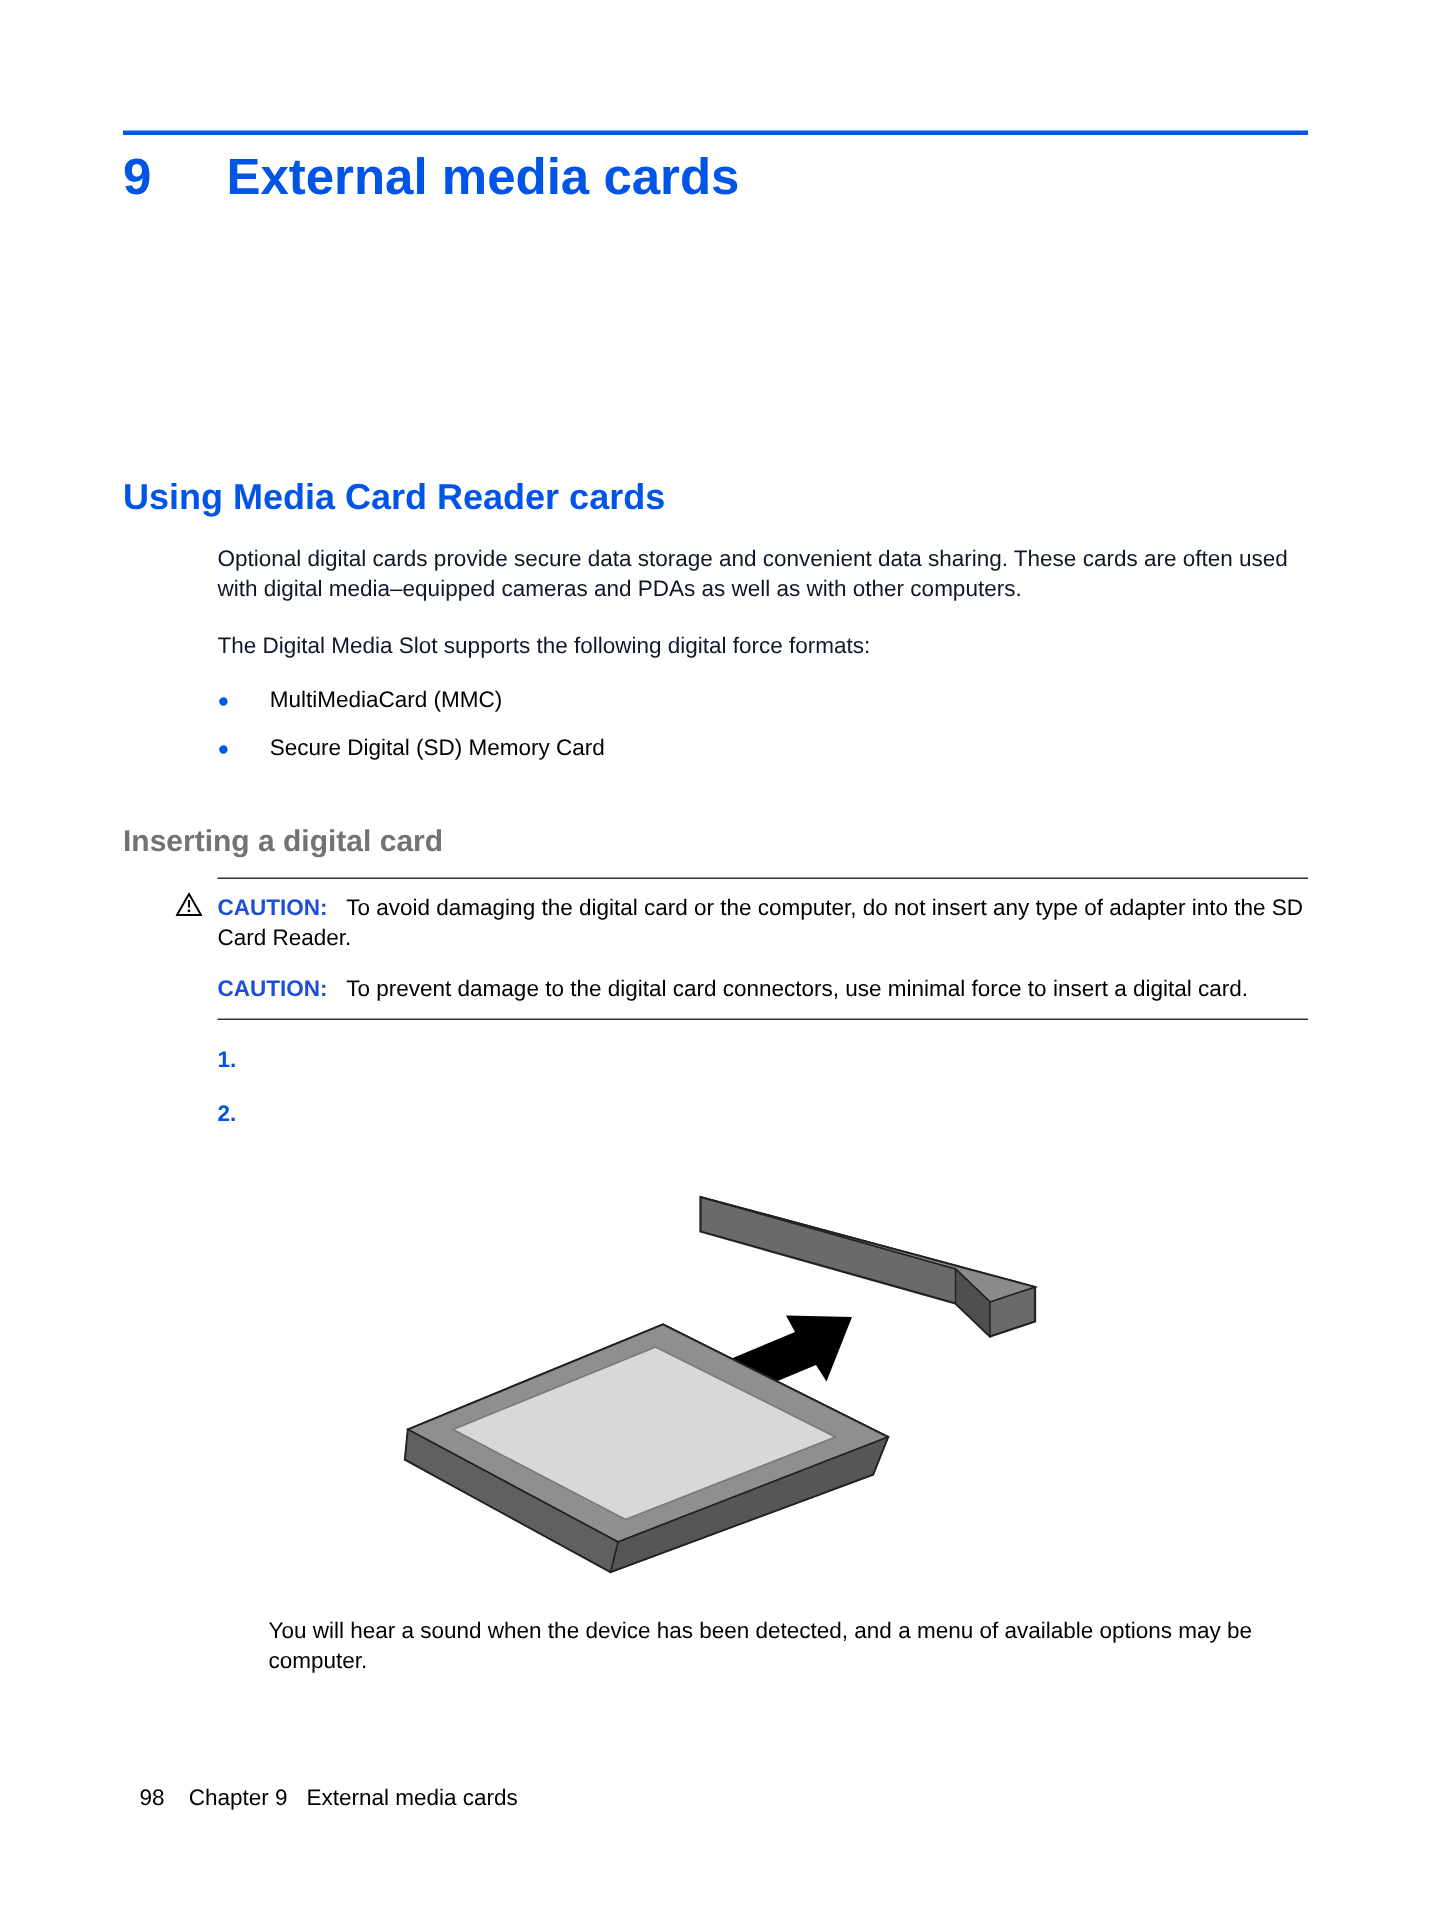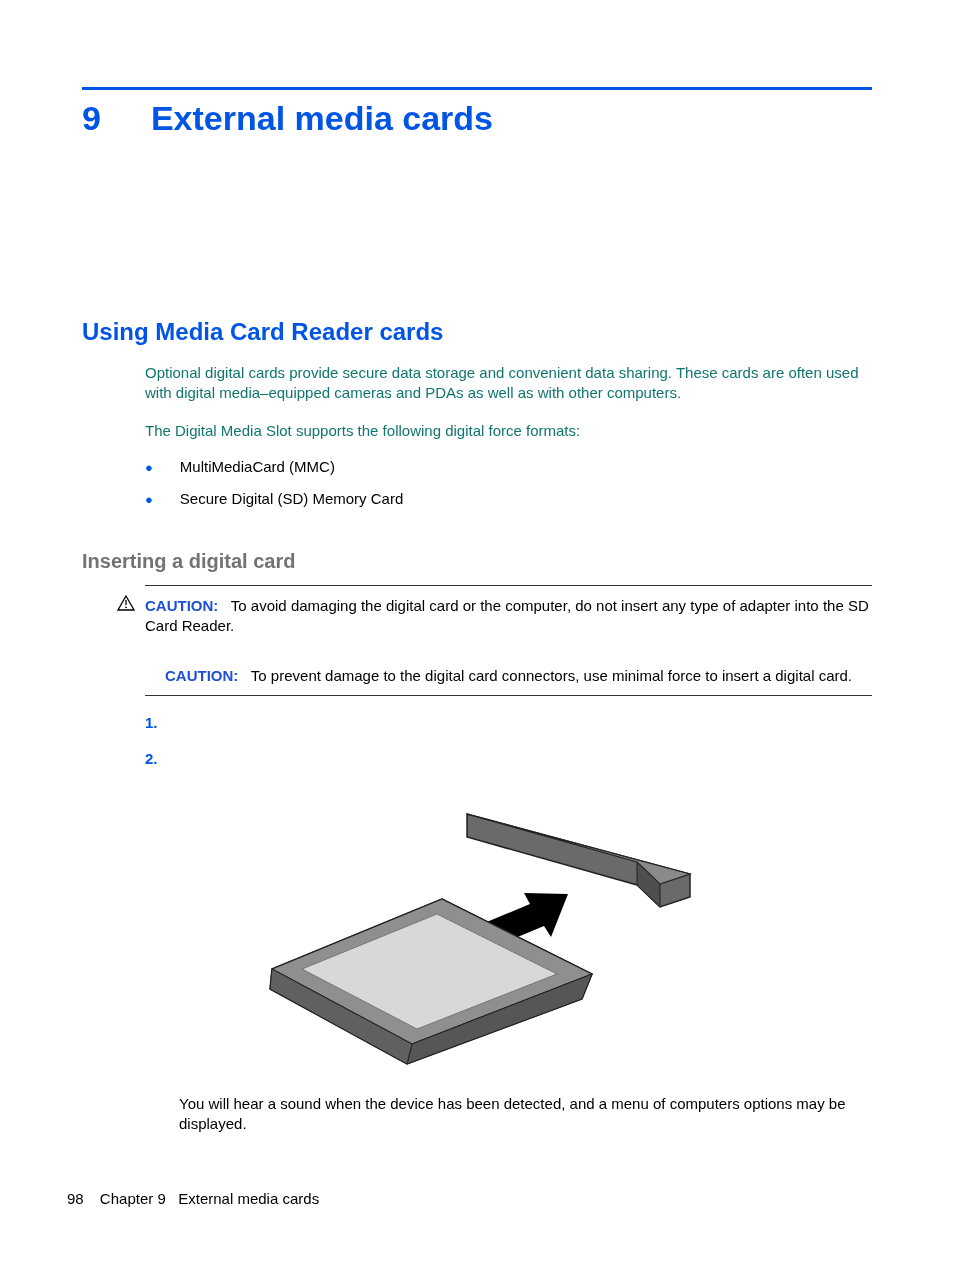--- a/index.html
+++ b/index.html
@@ -35,21 +35,21 @@
       color: #0054e6;
       font-size: 24px;
       font-weight: bold;
       margin-bottom: 17px;
     }
     .body-text {
       font-size: 15px;
       line-height: 1.35;
       margin-left: 63px;
       margin-bottom: 17px;
-      color: #0f766e;
+      color: #0f172a;
     }
     .bullet-list {
       margin-left: 63px;
       margin-bottom: 20px;
     }
     .bullet-item {
       display: flex;
       align-items: baseline;
       gap: 27px;
       font-size: 15px;
@@ -80,22 +80,21 @@
     .caution-icon-wrap {
       position: absolute;
       left: -28px;
       top: 9px;
     }
     .caution-label {
       color: #1d4ed8;
       font-weight: bold;
     }
     .caution-gap {
-      margin-top: 30px;
-      text-align: center;
+      margin-top: 14px;
     }
     .ordered-list {
       margin-left: 63px;
       margin-bottom: 10px;
     }
     .ordered-item {
       display: flex;
       align-items: baseline;
       gap: 25px;
       font-size: 15px;
@@ -113,21 +112,21 @@
       margin: 20px 0 20px 0;
     }
     .after-illustration {
       font-size: 15px;
       line-height: 1.35;
       margin-left: 97px;
     }
     .footer {
       position: absolute;
       bottom: 63px;
-      left: 67px;
+      left: 93px;
       font-size: 15px;
     }
     .footer-page {
       margin-right: 12px;
     }
   </style>
 </head>
 <body>
 
 <div class="top-rule"></div>
@@ -198,19 +197,19 @@
     <g>
       <path d="M30 180 L200 110 L350 185 L340 210 L165 275 L28 200 Z" fill="#7a7a7a" stroke="#222" stroke-width="1.5"></path>
       <path d="M30 180 L200 110 L350 185 L170 255 Z" fill="#8f8f8f" stroke="#222" stroke-width="1.2"></path>
       <path d="M60 180 L195 125 L315 185 L175 240 Z" fill="#d8d8d8" stroke="#777" stroke-width="1"></path>
       <path d="M170 255 L350 185 L340 210 L165 275 Z" fill="#565656" stroke="#222" stroke-width="1"></path>
       <path d="M30 180 L170 255 L165 275 L28 200 Z" fill="#606060" stroke="#222" stroke-width="1"></path>
     </g>
   </svg>
 </div>
 
-<p class="after-illustration">You will hear a sound when the device has been detected, and a menu of computers options may be displayed.</p>
+<p class="after-illustration">You will hear a sound when the device has been detected, and a menu of available options may be computer.</p>
 
 <div class="footer">
   <span class="footer-page">98</span>
   <span>Chapter 9</span>
   &nbsp;&nbsp;<span>External media cards</span>
 </div>
 
 </body></html>

